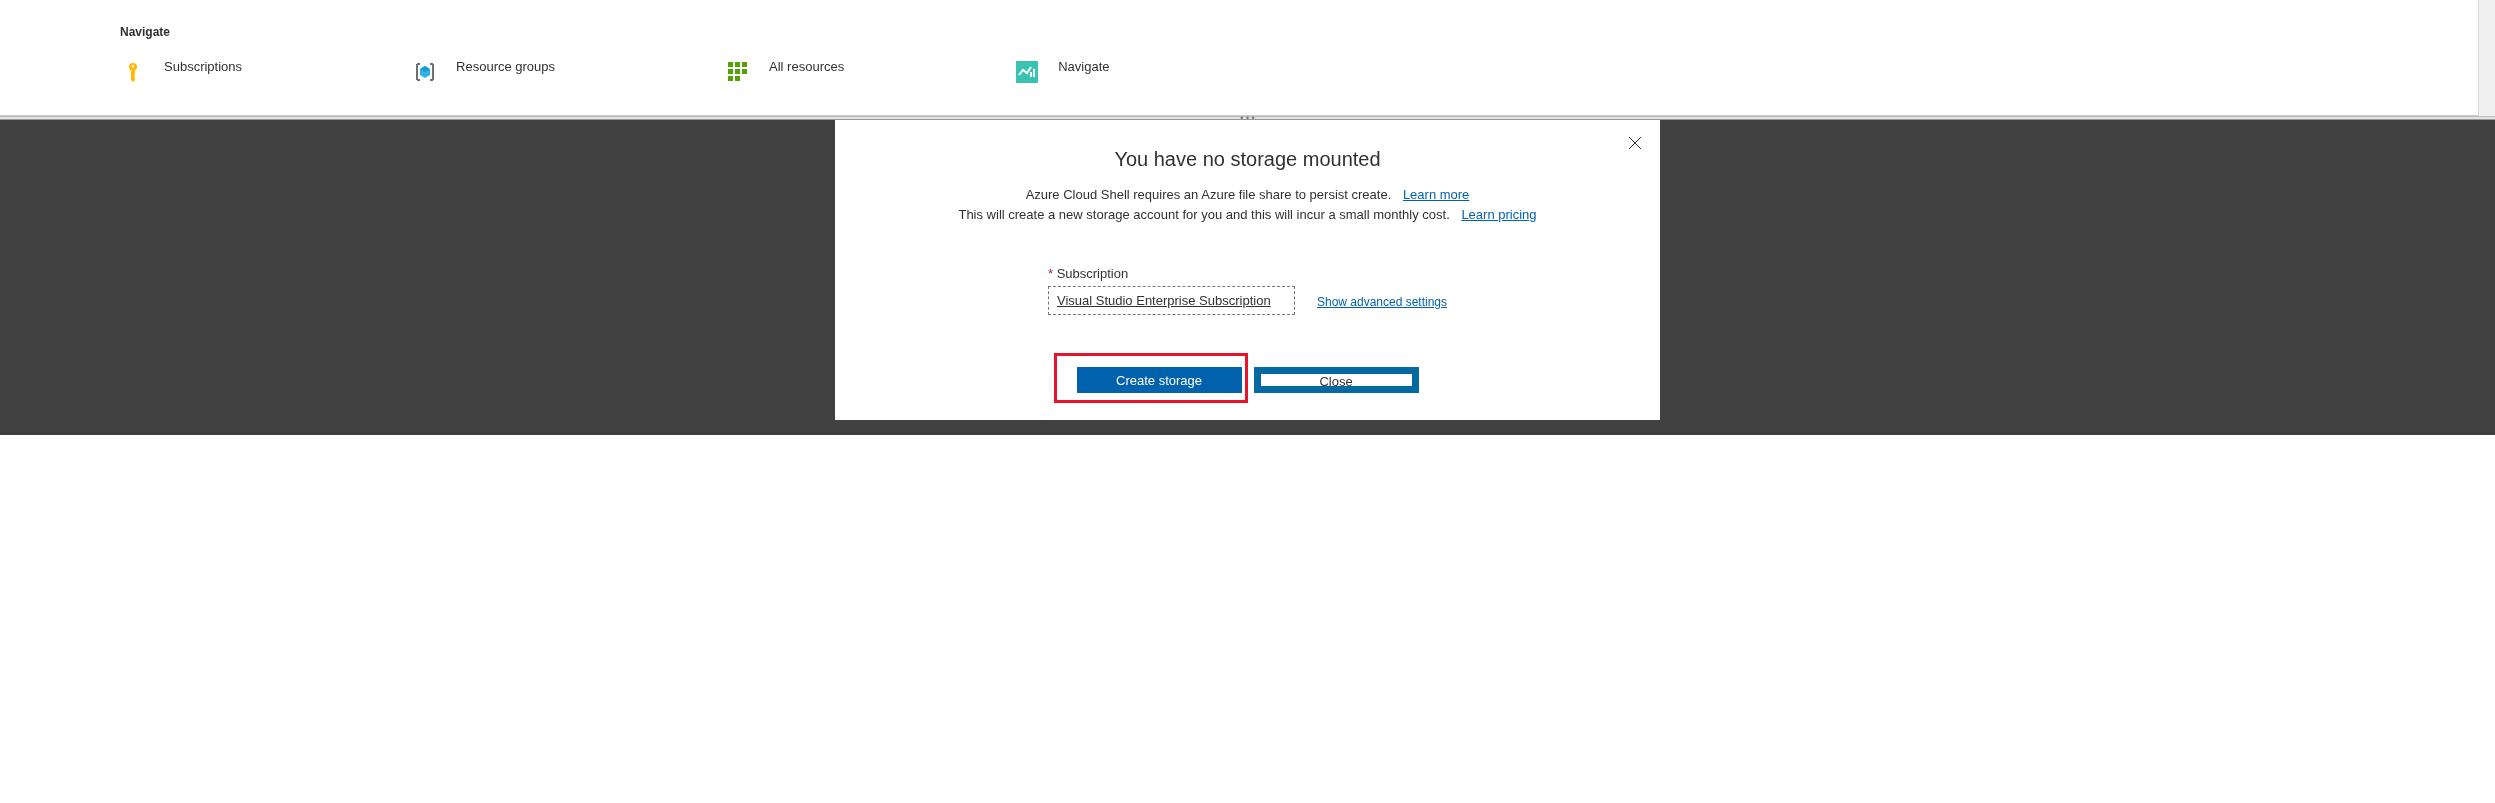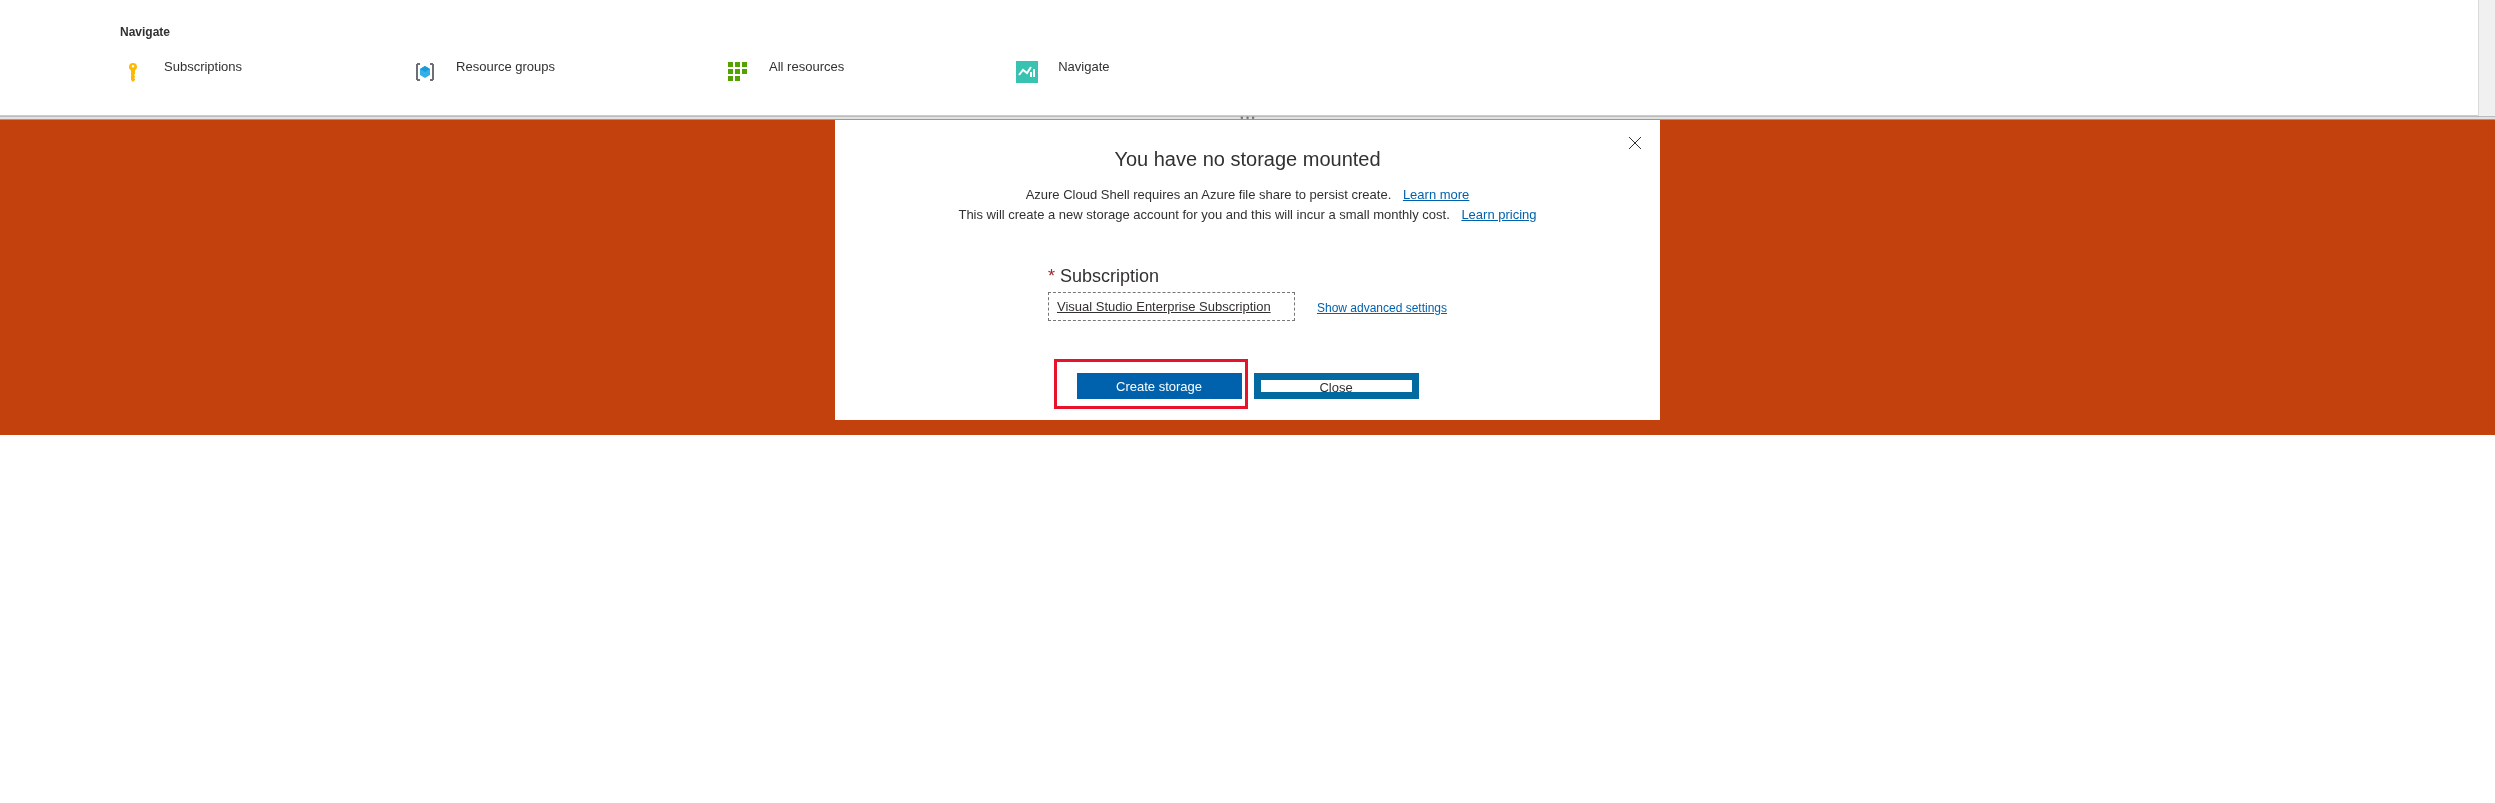--- a/index.html
+++ b/index.html
@@ -46,21 +46,21 @@
       background: #e1e1e1;
       border-top: 1px solid #bbb;
       border-bottom: 1px solid #999;
       position: relative;
       text-align: center;
       font-size: 9px;
       color: #777;
       line-height: 3px;
     }
     .bottom-section {
-      background: #c2410c;
+      background: #404040;
       height: 315px;
       display: flex;
       justify-content: center;
       position: relative;
     }
     .modal {
       background: #fff;
       width: 825px;
       height: 300px;
       padding: 28px 24px 18px 24px;
@@ -97,21 +97,21 @@
     }
     .form-row {
       margin-top: 42px;
       display: flex;
       gap: 22px;
       align-items: flex-end;
       justify-content: center;
     }
     .field-group { }
     .field-label {
-      font-size: 18px;
+      font-size: 13px;
       color: #323130;
       margin-bottom: 5px;
     }
     .field-label .req { color: #a4262c; }
     .select-box {
       border: 1px dashed #767676;
       padding: 6px 8px;
       font-size: 13px;
       width: 247px;
       color: #323130;

